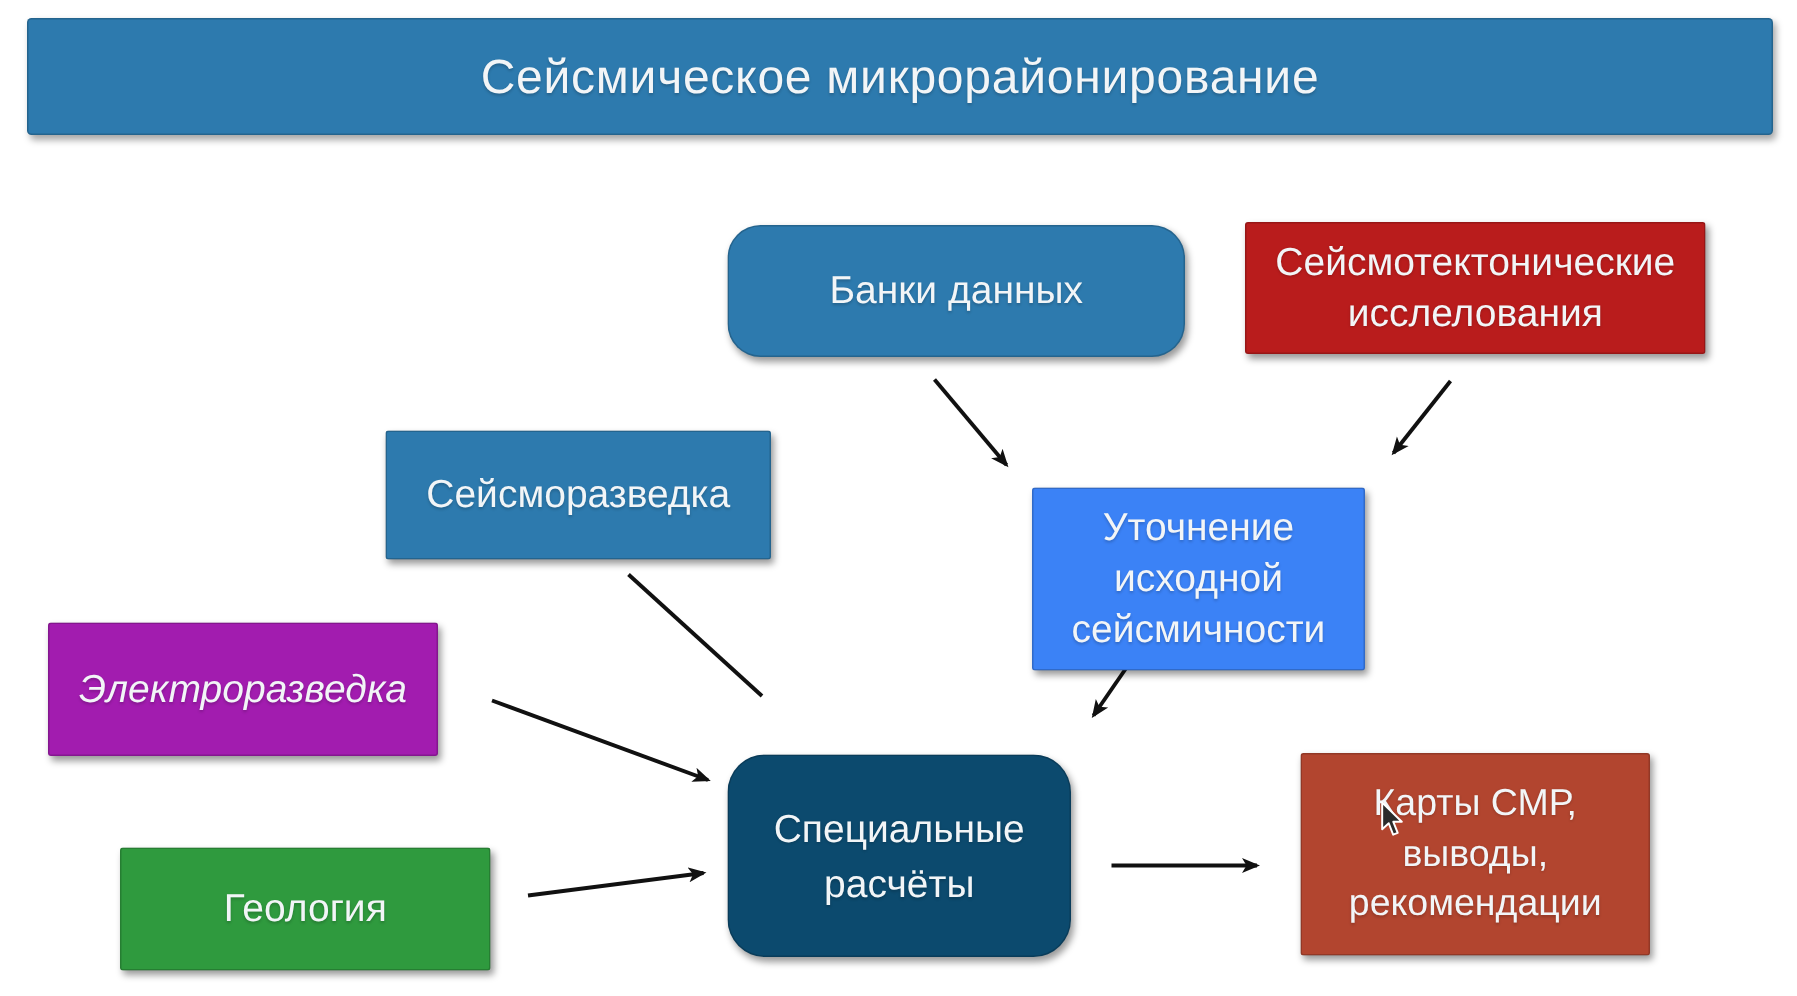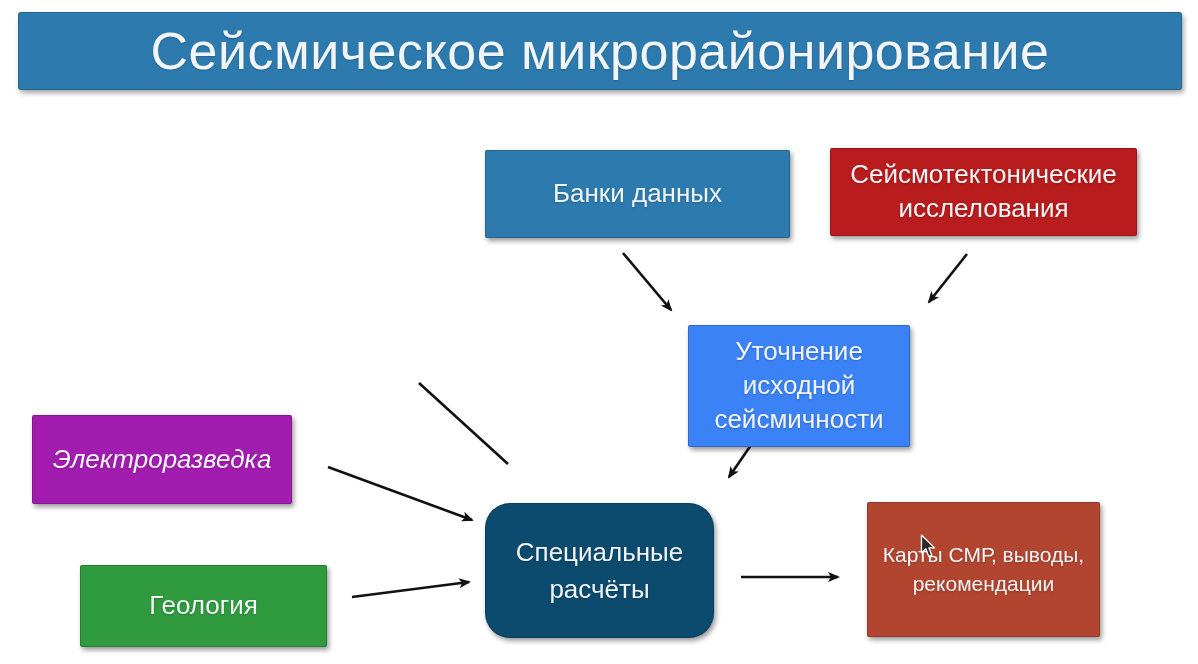--- a/index.html
+++ b/index.html
@@ -16,21 +16,21 @@
     overflow: hidden;
   }
   .banner {
     position: absolute;
     left: 18px; top: 12px;
     width: 1162px; height: 76px;
     display: flex;
     align-items: center;
     justify-content: center;
     color: #f2f5f7;
-    font-size: 52px;
+    font-size: 32px;
     letter-spacing: 0.5px;
     border-radius: 3px;
     border: 1px solid rgba(0,0,0,0.18);
     box-shadow: 2px 3px 5px rgba(0,0,0,0.35);
     text-shadow: 0 1px 2px rgba(0,0,0,0.2);
   }
   .node {
     position: absolute;
     display: flex;
     align-items: center;
@@ -48,21 +48,21 @@
   }
   .node.italic { font-style: italic; }
 
   #node-banki          { left: 485px; top: 150px; width: 305px; height: 88px; }
   #node-seismotekt     { left: 830px; top: 148px; width: 307px; height: 88px; line-height: 1.3; }
   #node-seismorazvedka { left: 257px; top: 287px; width: 257px; height: 86px; }
   #node-utochnenie     { left: 688px; top: 305px; width: 222px; height: 122px; line-height: 1.3; }
   #node-elektro        { left: 32px;  top: 415px; width: 260px; height: 89px; }
   #node-geologia       { left: 80px;  top: 565px; width: 247px; height: 82px; }
   #node-raschety       { left: 485px; top: 503px; width: 229px; height: 135px; line-height: 1.4; }
-  #node-karty          { left: 867px; top: 502px; width: 233px; height: 135px; line-height: 1.35; font-size: 21px; }
+  #node-karty          { left: 867px; top: 502px; width: 233px; height: 135px; line-height: 1.35; font-size: 25px; }
 
   .arrows {
     position: absolute;
     left: 0; top: 0;
     width: 1198px; height: 664px;
     pointer-events: none;
   }
   .cursor {
     position: absolute;
     width: 16px; height: 24px;
@@ -87,28 +87,31 @@
     </defs>
   <line x1="623" y1="253" x2="671" y2="310" stroke="#111111" stroke-width="2.6" marker-end="url(#arrowhead)"></line>
       <line x1="967" y1="254" x2="929" y2="302" stroke="#111111" stroke-width="2.6" marker-end="url(#arrowhead)"></line>
       <line x1="760" y1="432" x2="729" y2="477" stroke="#111111" stroke-width="2.6" marker-end="url(#arrowhead)"></line>
       <line x1="419" y1="383" x2="508" y2="464" stroke="#111111" stroke-width="2.6"></line>
       <line x1="328" y1="467" x2="472" y2="520" stroke="#111111" stroke-width="2.6" marker-end="url(#arrowhead)"></line>
       <line x1="352" y1="597" x2="469" y2="582" stroke="#111111" stroke-width="2.6" marker-end="url(#arrowhead)"></line>
       <line x1="741" y1="577" x2="838" y2="577" stroke="#111111" stroke-width="2.6" marker-end="url(#arrowhead)"></line>
     </svg>
 
-  <div class="node" id="node-banki" style="background: rgb(45, 122, 174);">
+  <div class="node" id="node-banki" style="background: rgb(45, 122, 174); border-radius: 22px;">
     <span>Банки данных</span>
   </div>
 
   <div class="node" id="node-seismotekt" style="background: #b91c1c;">
     <span>Сейсмотектонические исслелования</span>
   </div>
 
+  <div class="node" id="node-seismorazvedka" style="background: rgb(45, 122, 174);">
+    <span>Сейсморазведка</span>
+  </div>
 
   <div class="node" id="node-utochnenie" style="background: #3b82f6; margin-top: 20px;">
     <span>Уточнение исходной сейсмичности</span>
   </div>
 
   <div class="node italic" id="node-elektro" style="background: #a21caf;">
     <span>Электроразведка</span>
   </div>
 
   <div class="node" id="node-geologia" style="background: rgb(47, 154, 62);">

